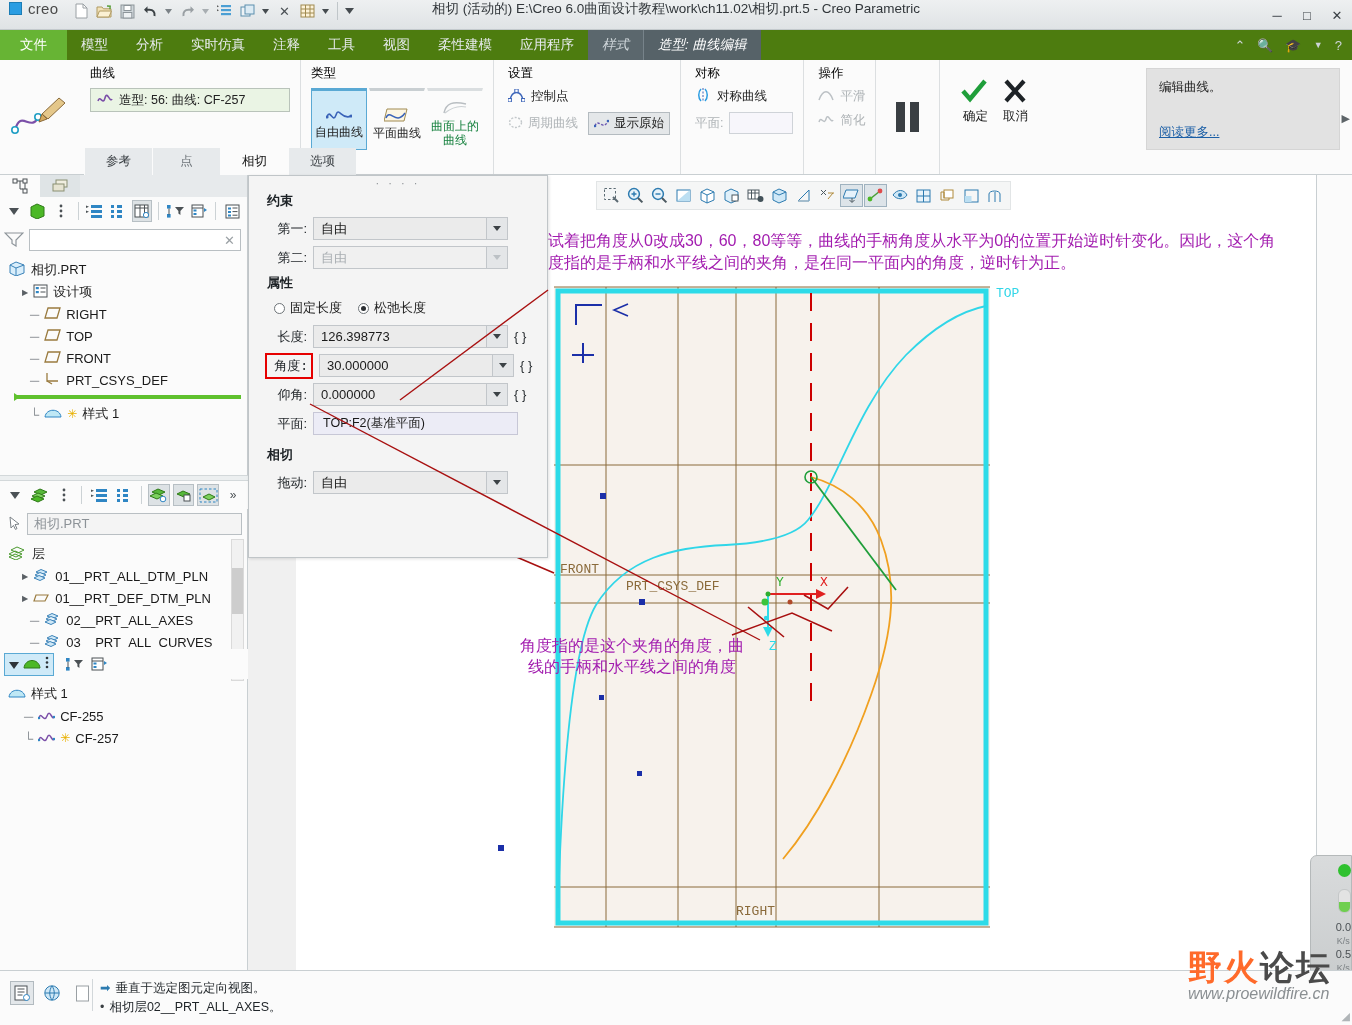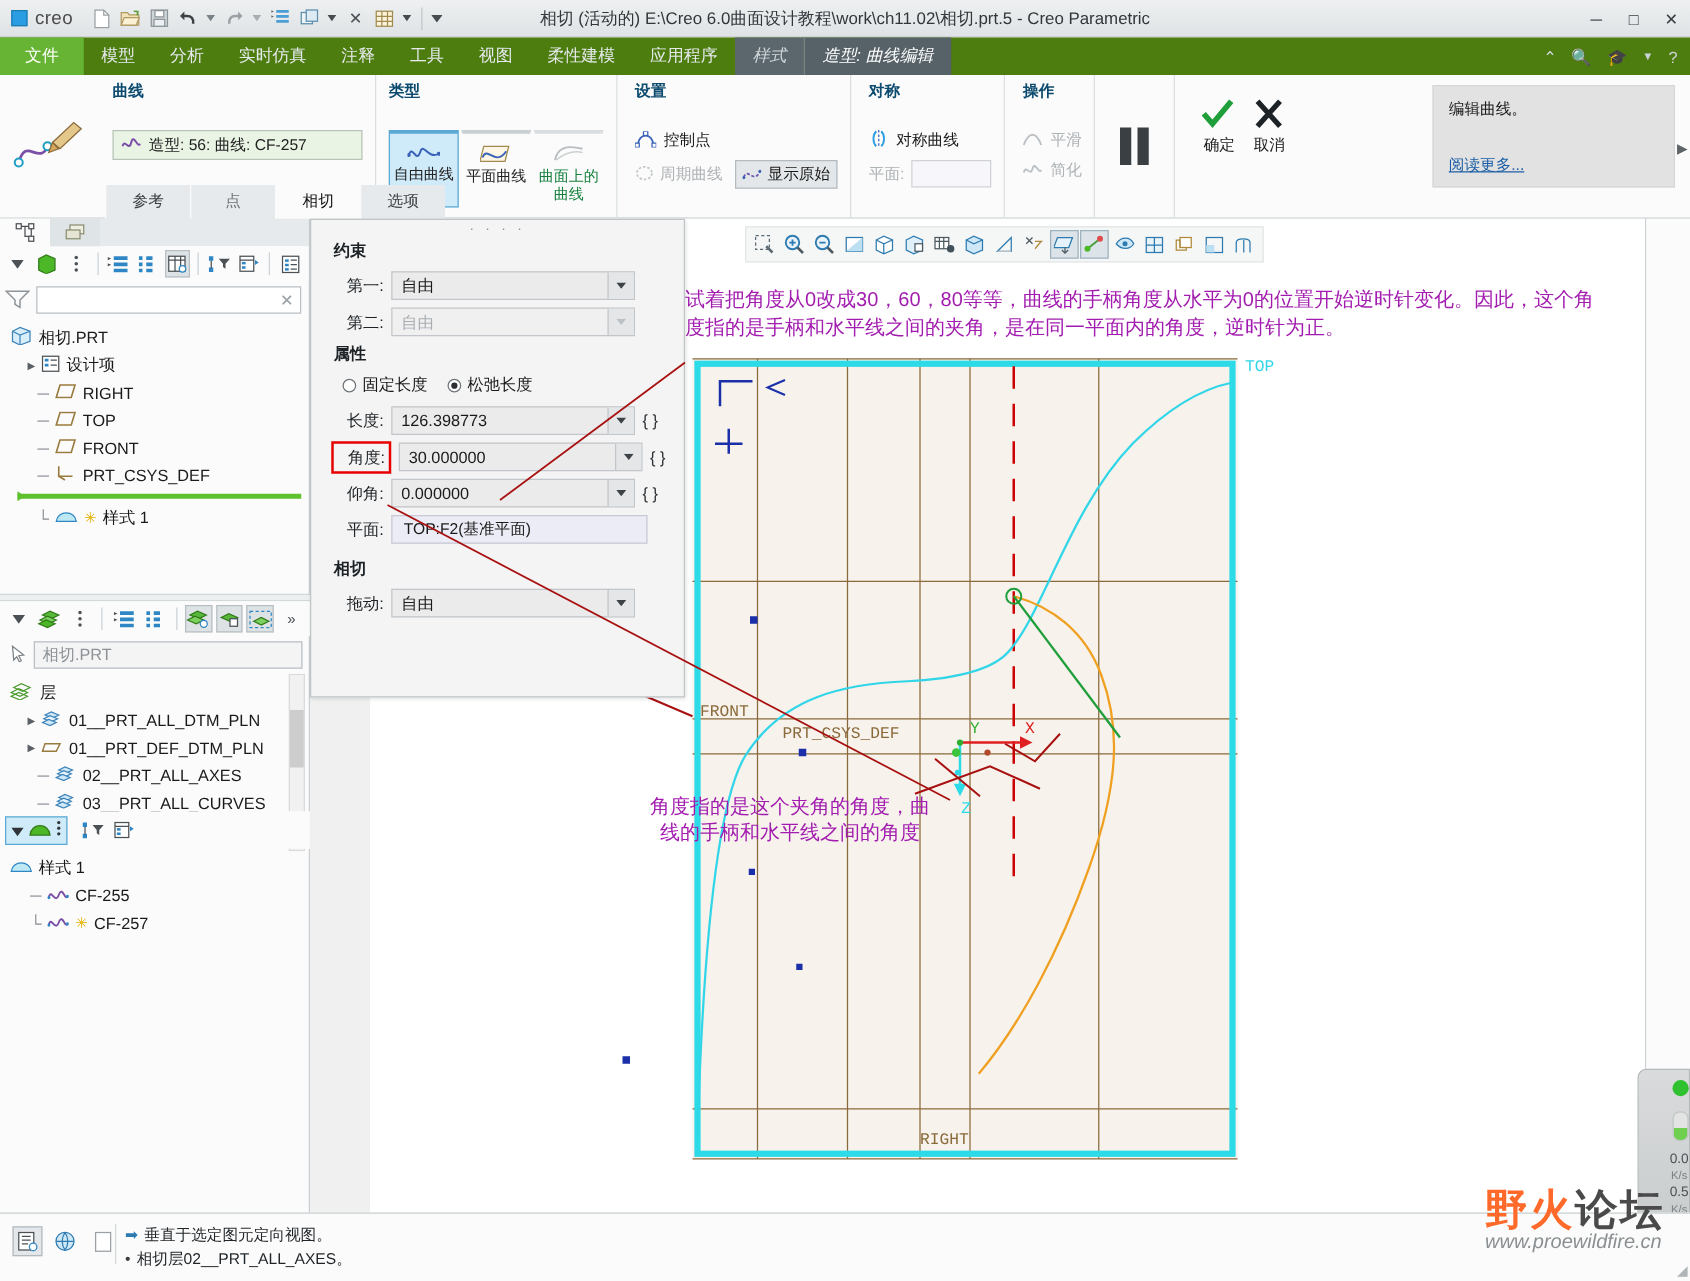--- a/index.html
+++ b/index.html
@@ -12,21 +12,21 @@
     background: #f0f0f0;
     color: #1a1a1a;
   }
   #app { position: relative; width: 1352px; height: 1025px; }
 
   
   .titlebar {
     position: absolute; top: 0; left: 0; width: 1352px; height: 30px;
     background: linear-gradient(180deg,#eef0f1 0%, #dfe3e5 100%);
     border-bottom: 1px solid #c3c9cc;
-    display: flex; align-items: center;
+    display: flex; align-items: flex-start;
   }
   .creo-logo { display: flex; align-items: center; gap: 6px; padding: 0 10px 0 9px; }
   .creo-sq { width: 13px; height: 13px; background: #2b9de2; border: 1px solid #1c7db5;}
   .creo-word { font-size: 15px; color: #4a4a4a; letter-spacing: .3px; }
   .qat { display: flex; align-items: center; gap: 1px; padding-left: 2px;}
   .qbtn {
     width: 22px; height: 22px; display:flex; align-items:center; justify-content:center;
     border: 1px solid transparent; border-radius: 2px;
   }
   .qbtn svg { display:block; }
@@ -60,29 +60,29 @@
 
   
   .ribbon {
     position: absolute; top: 60px; left: 0; width: 1352px; height: 115px;
     background: #fbfbfb; border-bottom: 1px solid #c9cfd2;
     display: flex; align-items: stretch;
   }
   .rb-bigicon { width: 80px; display:flex; align-items:center; justify-content:center; }
   .rb-group { position: relative; padding: 5px 10px 0 10px; display:flex; flex-direction:column; }
   .rb-group + .rb-group { border-left: 1px solid #dcdfe1; }
-  .rb-title { font-size: 12.5px; font-weight: bold; color: #0c4a6e; margin-bottom: 22px; }
+  .rb-title { font-size: 12.5px; font-weight: normal; color: #000000; margin-bottom: 6px; }
   .collector {
     width: 200px; height: 24px; background: #eaf4e4; border:1px solid #b9c3ba;
     display:flex;align-items:center;gap:6px;padding:0 6px; font-size:12.5px; color:#222;
   }
   .type-btns { display:flex; gap: 2px; }
   .type-btn {
     width: 56px; height: 62px; display:flex;flex-direction:column;align-items:center;
-    justify-content:flex-start; gap:4px; padding-top:8px; font-size:12px; color:#222;
+    justify-content:center; gap:4px; padding-top:8px; font-size:12px; color:#222;
     border: 1px solid transparent; border-top: 3px solid #c9cfd2;
   }
   .type-btn.sel { background:#cfeaf8; border:1px solid #5aa9d4; border-top:3px solid #5aa9d4;}
   .type-btn.disabled { color:#15803d; border-top-color:#dadee0; }
   .type-btn .lbl { line-height: 1.15; text-align:center; }
   .rb-row { display:flex; align-items:center; gap:6px; margin-bottom: 7px; font-size:12.5px;}
   .rb-row.dim { color:#aeb3b6; }
   .chk-item { display:flex; align-items:center; gap:5px; }
   .toggled {
     border: 1px solid #b4bbc0; background: #e4e7e9; padding: 2px 5px; display:flex; gap:5px; align-items:center;
@@ -142,21 +142,21 @@
   
   .dialog {
     position:absolute; left: 248px; top: 175px; width: 300px; height: 383px;
     background: #f4f4f4; border: 1px solid #c0c5c8; z-index: 20;
     box-shadow: 1px 1px 3px rgba(0,0,0,.12);
   }
   .dlg-grip { height: 14px; display:flex; align-items:center; justify-content:center; letter-spacing:3px; color:#8b9094; font-size:11px;}
   .dlg-sec { font-size:13px; font-weight:bold; color:#1d2226; padding: 2px 0 4px 18px; }
   .dlg-row { display:flex; align-items:center; gap:6px; padding: 3px 0 3px 18px; }
   .dlg-lbl { width: 40px; text-align:right; font-size:13px; color:#1d2226; }
-  .dlg-lbl.hl { outline: 2px solid #e60000; background:#f4f4f4; padding: 2px 3px; width: 44px; }
+  .dlg-lbl.hl { outline: 2px solid #e60000; background:#f4f4f4; padding: 2px 3px; width: 44px; font-family: Liberation Mono, monospace; }
   .combo { position:relative; width: 195px; height: 23px; background:#ebebeb; border:1px solid #c2c6ca;
            display:flex; align-items:center; padding-left:7px; font-size:13px;}
   .combo .arrow { position:absolute; right:0; top:0; width:21px; height:21px; background:#e4e6e8;
                   border-left:1px solid #c2c6ca; display:flex;align-items:center;justify-content:center;}
   .combo.disabled { color:#a9aeb2; background:#f0f0f0; }
   .combo.disabled .arrow { color:#b9bec2; }
   .brace { font-size:13px; color:#2a2f33; }
   .planefld { width: 205px; height:23px; background:#ececf6; border:1px solid #c7c7d6;
               display:flex;align-items:center;padding-left:9px;font-size:12.5px;}
   .radios { display:flex; align-items:center; gap:16px; padding: 3px 0 5px 25px; font-size:13px;}

